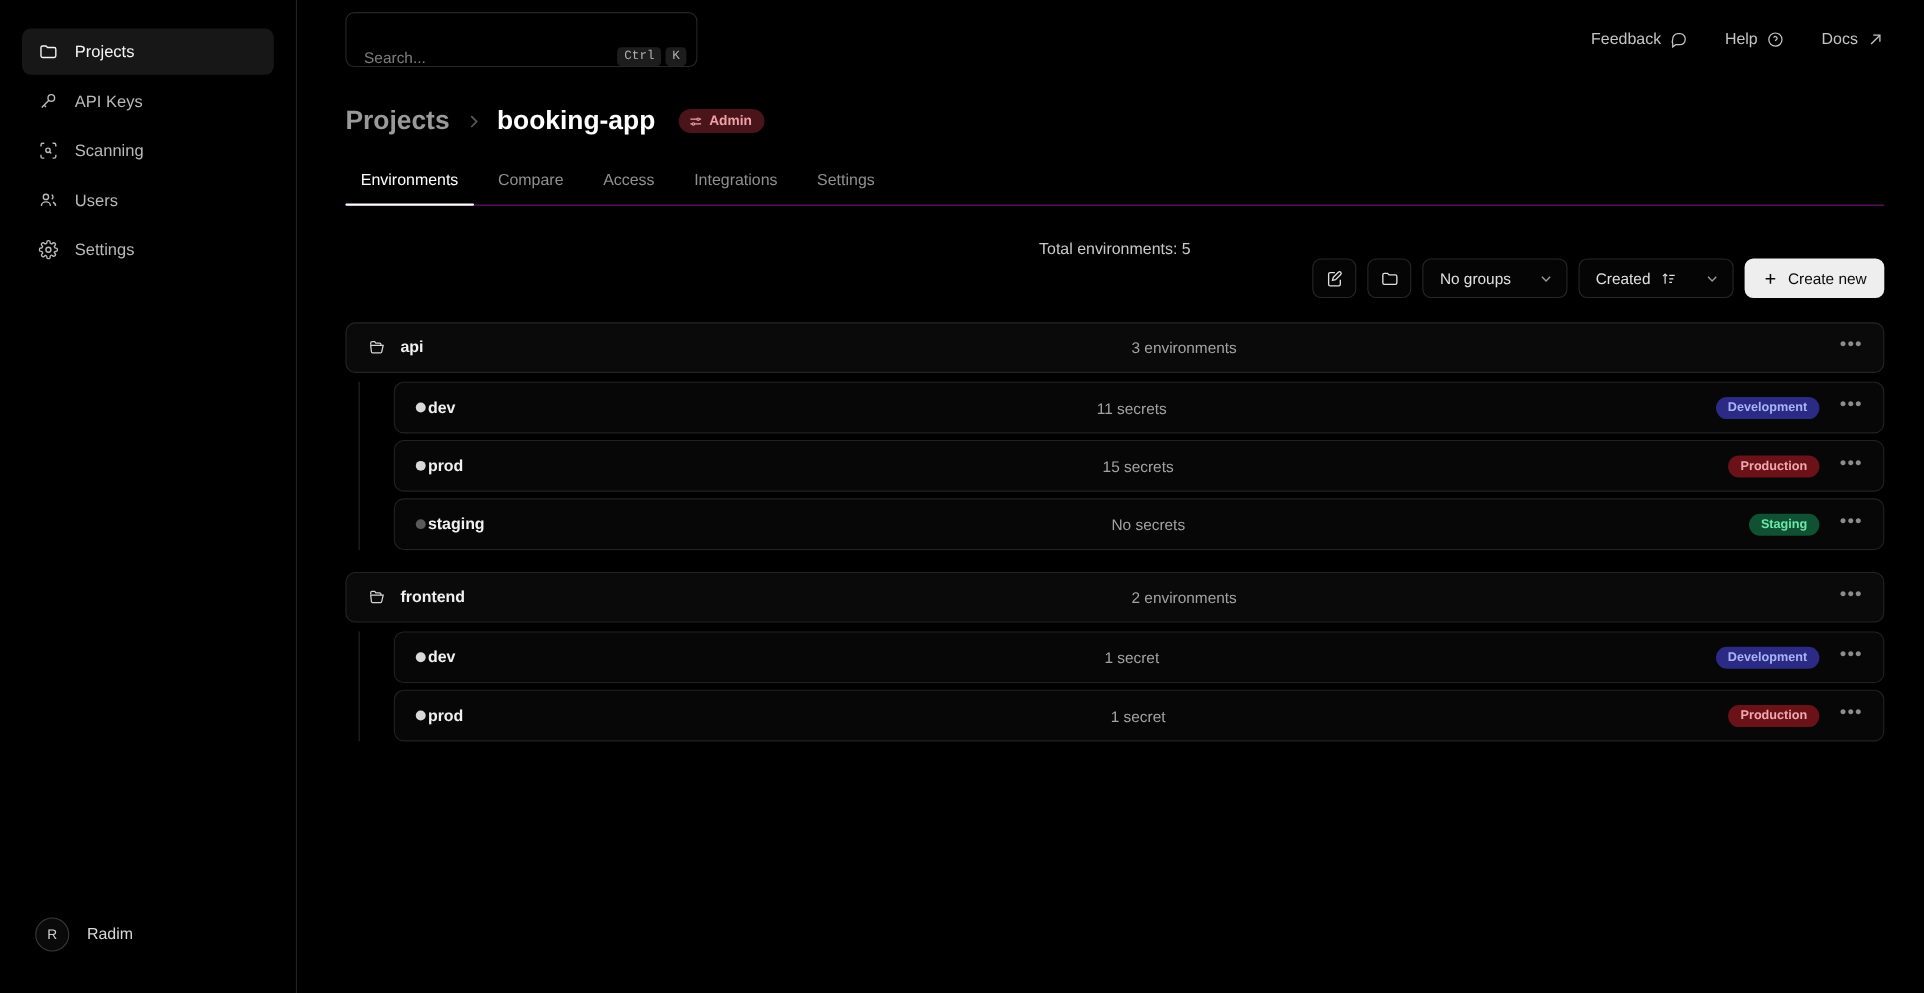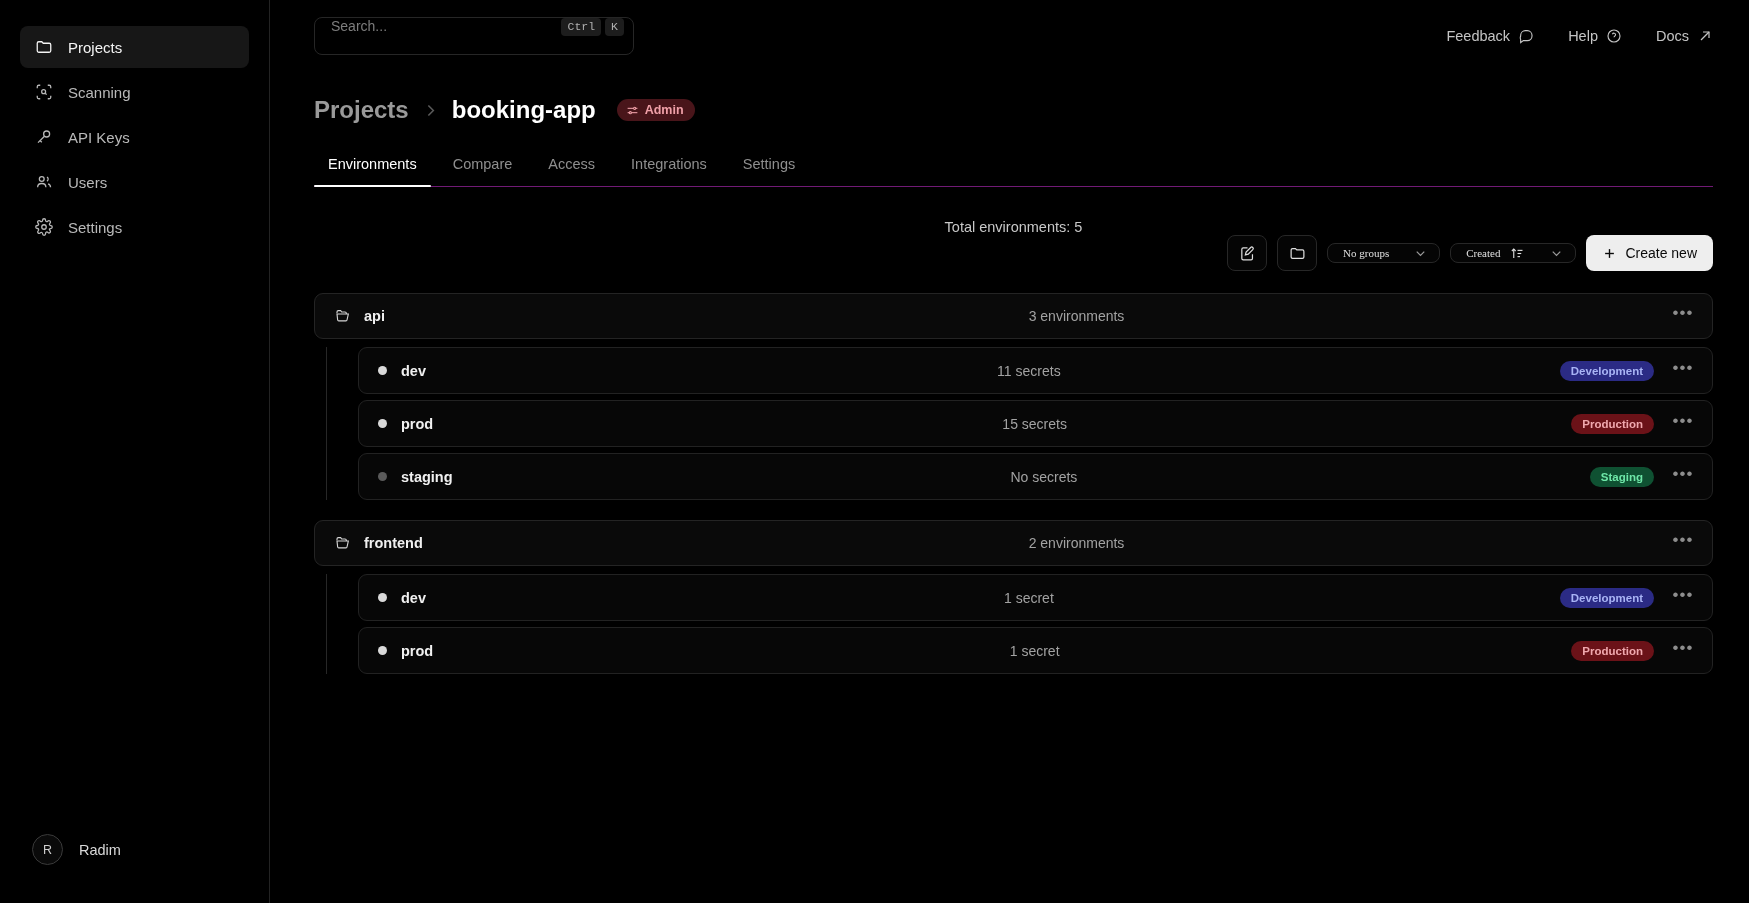--- a/index.html
+++ b/index.html
@@ -67,23 +67,23 @@
 
   
   .main { flex: 1; display: flex; flex-direction: column; min-width: 0; }
 
   .topbar {
     height: 72px; flex-shrink: 0;
     display: flex; align-items: center;
     padding: 0 36px 0 44px;
   }
   .search {
-    width: 320px; height: 38px;
+    width: 320px; height: 50px;
     border: 1px solid #262626; border-radius: 8px;
-    display: flex; align-items: flex-start; padding: 0 9px 0 16px;
+    display: flex; align-items: flex-end; padding: 0 9px 0 16px;
     cursor: text;
   }
   .search-ph { flex: 1; font-size: 14px; color: #7d7d7d; }
   .kbd {
     font-size: 11.5px; color: #b0b0b0; background: #1d1d1d;
     border-radius: 4px; padding: 3px 6px; margin-left: 4px;
     font-family: Liberation Mono, monospace; line-height: 1;
   }
   .top-right { margin-left: auto; display: flex; align-items: center; gap: 34px; }
   .top-link {
@@ -121,24 +121,24 @@
     flex-direction: column;
   }
   .total-text { font-size: 14.5px; color: #c8c8c8; font-weight: 500; }
   .tools { margin-left: auto; display: flex; align-items: center; gap: 10px; }
   .icon-btn {
     width: 40px; height: 36px; border: 1px solid #272727; border-radius: 8px;
     display: flex; align-items: center; justify-content: center; cursor: pointer;
     background: #050505;
   }
   .select {
-    height: 20px; border: 1px solid #272727; border-radius: 8px;
+    height: 36px; border: 1px solid #272727; border-radius: 8px;
     display: flex; align-items: center; gap: 10px;
     padding: 0 11px 0 15px; cursor: pointer; background: #050505;
-    font-size: 11px; color: #e0e0e0; font-family: Liberation Serif, serif;
+    font-size: 14px; color: #e0e0e0;
   }
   .select .sel-label { white-space: nowrap; }
   .select .chev { margin-left: 14px; display: flex; }
   .create-btn {
     height: 36px; background: #eeeeee; color: #0a0a0a;
     border-radius: 8px; display: flex; align-items: center; gap: 8px;
     padding: 0 16px; font-size: 14px; font-weight: 500; cursor: pointer;
   }
 
   
@@ -165,21 +165,21 @@
     border-left: 1px solid #272727;
     padding-left: 31px;
     display: flex; flex-direction: column; gap: 6px;
   }
   .env-row {
     height: 47px; border: 1px solid #222222; border-radius: 9px;
     background: #070707;
     display: flex; align-items: center; cursor: pointer;
     padding: 0 14px 0 19px;
   }
-  .env-left { display: flex; align-items: center; gap: 14px; width: 240px; flex-shrink: 0; }
+  .env-left { display: flex; align-items: center; gap: 2px; width: 240px; flex-shrink: 0; }
   .dot { width: 9px; height: 9px; border-radius: 50%; flex-shrink: 0; }
   .env-name { font-size: 14.5px; font-weight: 600; color: #f0f0f0; }
   .env-secrets { flex: 1; text-align: center; font-size: 14px; color: #a2a2a2; padding-right: 120px; }
   .env-badge {
     font-size: 11.5px; font-weight: 600; border-radius: 999px;
     padding: 4px 11px; white-space: nowrap; margin-right: 14px;
   }
   svg { display: block; }
 </style>
 </head>
@@ -191,43 +191,43 @@
 
 
     <nav class="nav">
       <div class="nav-item active">
         <span class="nav-ico">
           <svg width="18" height="18" viewBox="0 0 24 24" fill="none" stroke="currentColor" stroke-width="1.7">
             <path d="M3 7a2 2 0 0 1 2-2h4l2 2h8a2 2 0 0 1 2 2v8a2 2 0 0 1-2 2H5a2 2 0 0 1-2-2z"></path>
           </svg>
         </span>
         <span>Projects</span>
+      </div>
+      <div class="nav-item">
+        <span class="nav-ico">
+          <svg width="18" height="18" viewBox="0 0 24 24" fill="none" stroke="currentColor" stroke-width="1.7">
+            <circle cx="15.5" cy="8" r="4"></circle>
+              <line x1="12.6" y1="10.9" x2="4" y2="19.5"></line>
+            <line x1="7" y1="17" x2="9" y2="19"></line>
+          </svg>
+        </span>
+        <span>API Keys</span>
       </div>
       <div class="nav-item">
         <span class="nav-ico">
           <svg width="18" height="18" viewBox="0 0 24 24" fill="none" stroke="currentColor" stroke-width="1.7">
             <path d="M3 7V5a2 2 0 0 1 2-2h2"></path>
               <path d="M17 3h2a2 2 0 0 1 2 2v2"></path>
             <path d="M21 17v2a2 2 0 0 1-2 2h-2"></path>
               <path d="M7 21H5a2 2 0 0 1-2-2v-2"></path>
             <circle cx="11.5" cy="11.5" r="2.6"></circle>
               <line x1="13.6" y1="13.6" x2="15.5" y2="15.5"></line>
           </svg>
         </span>
         <span>Scanning</span>
-      </div>
-      <div class="nav-item">
-        <span class="nav-ico">
-          <svg width="18" height="18" viewBox="0 0 24 24" fill="none" stroke="currentColor" stroke-width="1.7">
-            <circle cx="15.5" cy="8" r="4"></circle>
-              <line x1="12.6" y1="10.9" x2="4" y2="19.5"></line>
-            <line x1="7" y1="17" x2="9" y2="19"></line>
-          </svg>
-        </span>
-        <span>API Keys</span>
       </div>
       <div class="nav-item">
         <span class="nav-ico">
           <svg width="18" height="18" viewBox="0 0 24 24" fill="none" stroke="currentColor" stroke-width="1.7">
             <circle cx="9" cy="8" r="3.2"></circle>
               <path d="M3.5 19c0-3 2.5-5 5.5-5s5.5 2 5.5 5"></path>
             <path d="M16 5.3a3.2 3.2 0 0 1 0 5.5"></path>
               <path d="M17.5 14.5c2 .7 3.2 2.4 3.2 4.5"></path>
           </svg>
         </span>

